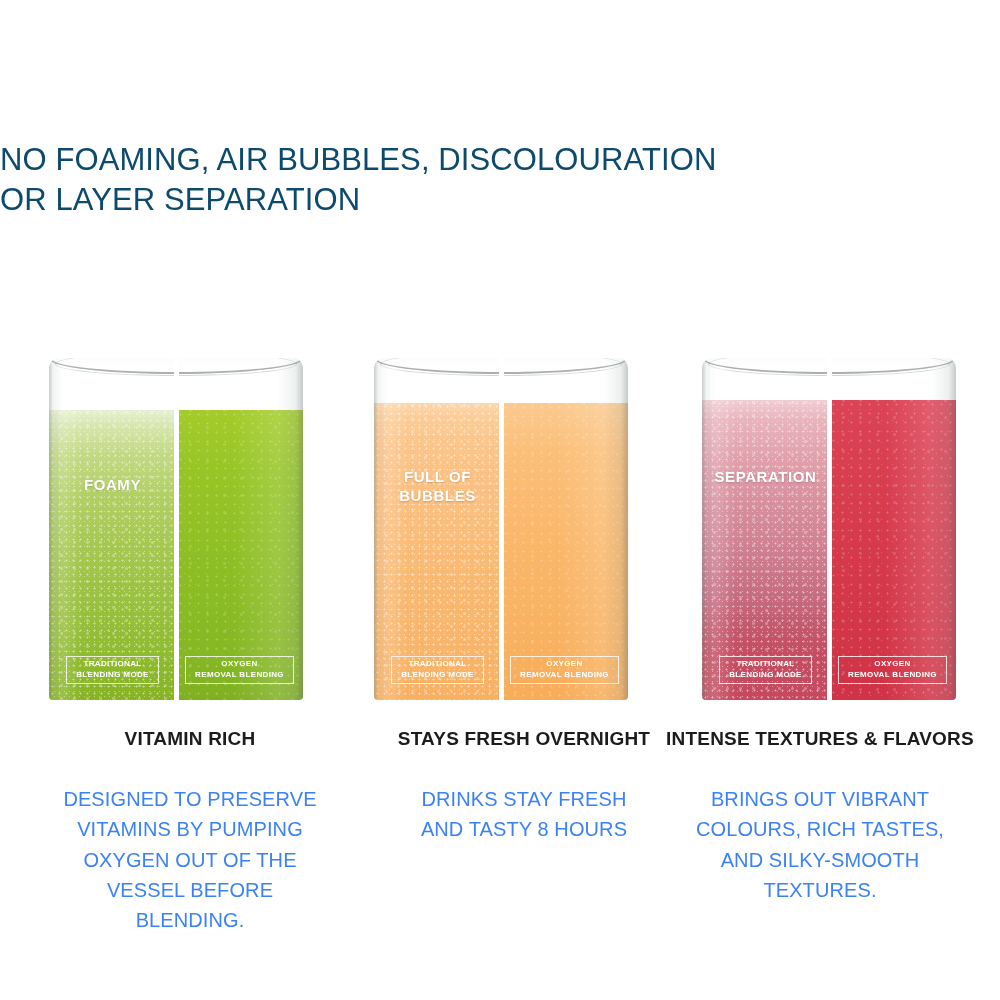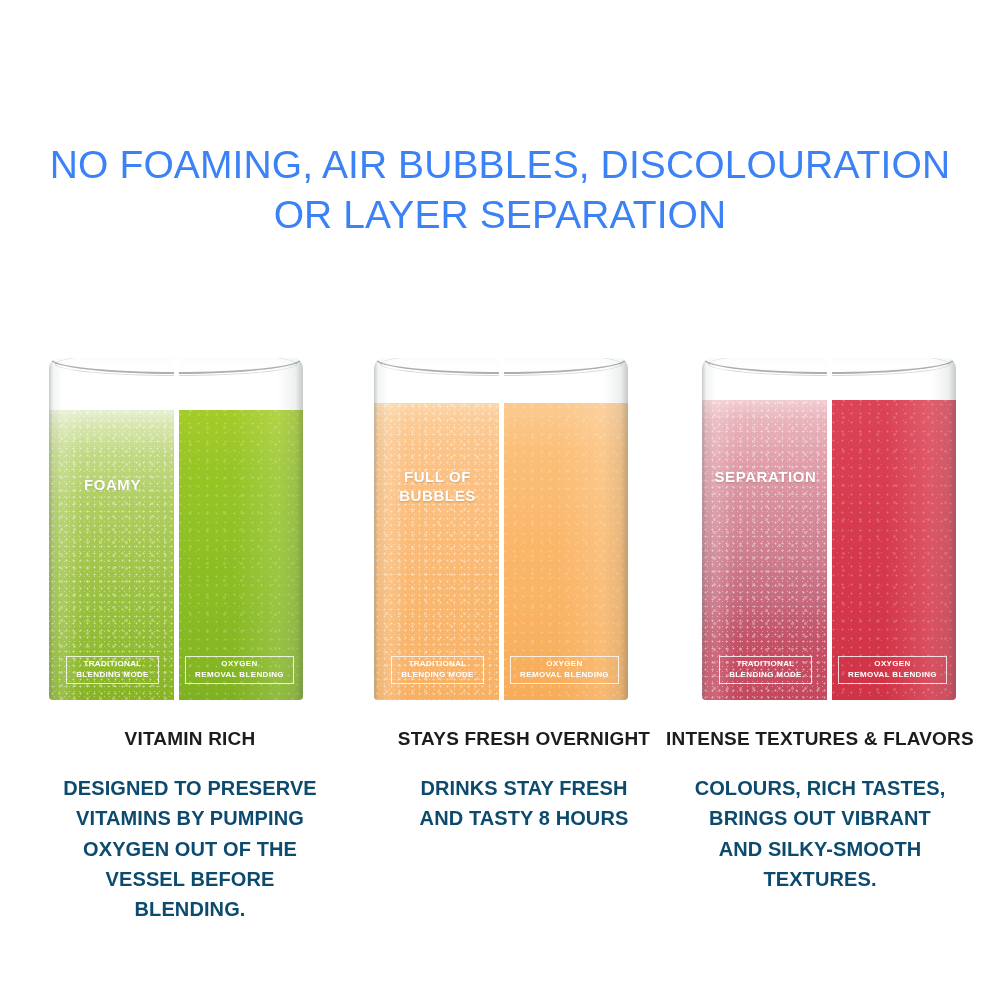--- a/index.html
+++ b/index.html
@@ -33,25 +33,24 @@
     color: #1b1b1b;
     line-height: 1.05;
     white-space: nowrap;
   }
 
   .subhead {
     position: absolute;
     top: 140px;
     left: 0;
     width: 1000px;
-    text-align: center;
-    font-size: 39px;
+    font-size: 31px;
     font-weight: 400;
     letter-spacing: 0.1px;
-    color: #3b82f6;
+    color: #0c4a6e;
     line-height: 1.28;
   }
   .subhead .line { display: block; }
 
   
   .glass-row {
     position: absolute;
     top: 330px;
     left: 0;
     width: 1000px;
@@ -235,24 +234,24 @@
 
   .cap-title {
     font-size: 19px;
     font-weight: 700;
     color: #1c1c1c;
     letter-spacing: 0.2px;
     line-height: 1.2;
     white-space: nowrap;
   }
   .cap-body {
-    margin-top: 22px;
+    margin-top: 33px;
     font-size: 20px;
-    font-weight: 700;
-    color: #0c4a6e;
+    font-weight: 400;
+    color: #3b82f6;
     letter-spacing: 0.1px;
     line-height: 1.52;
   }
   .cap-body .line { display: block; }
 </style>
 </head>
 <body>
 
 <div class="page">
 
@@ -398,22 +397,22 @@
       <div class="cap-title">STAYS FRESH OVERNIGHT</div>
       <div class="cap-body">
         <span class="line">DRINKS STAY FRESH</span>
         <span class="line">AND TASTY 8 HOURS</span>
       </div>
     </div>
 
     <div class="caption-col c3">
       <div class="cap-title">INTENSE TEXTURES &amp; FLAVORS</div>
       <div class="cap-body">
+        <span class="line">BRINGS OUT VIBRANT</span>
         <span class="line">COLOURS, RICH TASTES,</span>
-        <span class="line">BRINGS OUT VIBRANT</span>
         <span class="line">AND SILKY-SMOOTH</span>
         <span class="line">TEXTURES.</span>
       </div>
     </div>
 
   </div>
 
 </div>
 
 </body></html>

